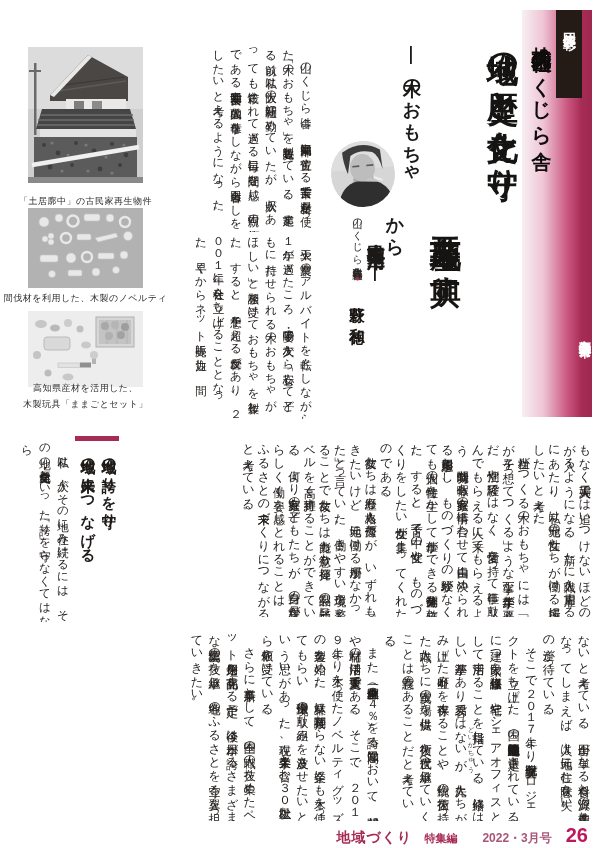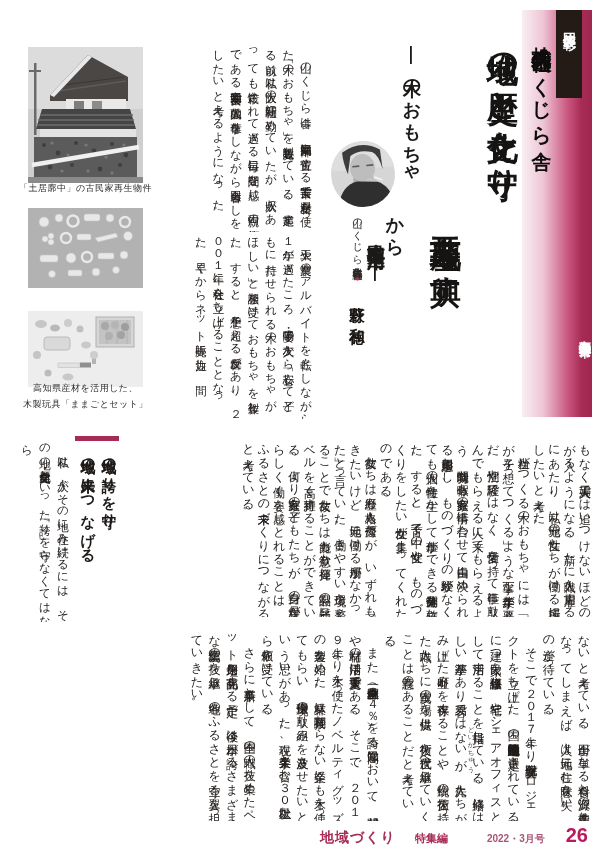--- a/index.html
+++ b/index.html
@@ -33,40 +33,40 @@
   .speaker .role { font-size:10px; letter-spacing:0.5px; color:#2a2724; }
   .speaker .bullet { color:#a72c55; font-size:8px; padding:7px 0; }
   .speaker .name { font-size:15.5px; font-weight:bold; letter-spacing:2px; color:#191613; }
 
   
   .photo { margin:0; padding:0; overflow:hidden; }
   .photo1 { left:28px; top:47px; width:115px; height:136px; }
   .photo2 { left:28px; top:208px; width:115px; height:80px; }
   .photo3 { left:28px; top:311px; width:115px; height:76px; }
   .cap { font-size:9px; letter-spacing:0.5px; color:#2b2b2b; text-align:center; }
-  .cap1 { left:10px; top:182px; width:151px; }
+  .cap1 { left:10px; top:195px; width:151px; }
   .cap2 { left:2px;  top:292px; width:167px; }
   .cap3 { left:10px; top:380px; width:151px; line-height:16px; white-space:pre-line; }
 
   
   .intro1 { left:142px; top:42px;  width:172px; height:190px; font-size:11.5px; line-height:17.5px; letter-spacing:0.4px; }
   .intro2 { left:142px; top:229px; width:172px; height:190px; font-size:11.5px; line-height:17.5px; letter-spacing:0.4px; }
   .band1  { left:147px; top:436px; width:445px; height:181px; font-size:12px; line-height:15.3px; }
   .shbar  { left:75px; top:436px; width:44px; height:5px; background:#a72c55; }
   .sheading { left:77px; top:447px; font-size:14.5px; font-weight:bold; line-height:21px; letter-spacing:1px;
               color:#1d1a18; white-space:pre-line; margin:0; }
   .band1tail { left:12px; top:436px; width:60px; height:186px; font-size:11.5px; line-height:18px; }
   .band2  { left:8px; top:627px; width:584px; height:194px; font-size:12px; line-height:17.6px; }
   .furigana { left:466px; top:722px; font-size:6.5px; letter-spacing:0.5px; color:#3a3a3a; }
 
   
-  .footer { left:0; right:12px; top:824px; display:flex; justify-content:flex-end; align-items:baseline; gap:19px; }
+  .footer { left:0; right:12px; top:824px; display:flex; justify-content:flex-end; align-items:baseline; gap:12px; }
   .f-mag   { font-size:14px; font-weight:bold; color:#a72c55; letter-spacing:1px; }
   .f-ed    { font-size:11px; font-weight:bold; color:#a72c55;text-align:right; }
-  .f-issue { font-size:10px; font-weight:bold; color:#a85577; margin-left:20px; }
+  .f-issue { font-size:12px; font-weight:bold; color:#a85577; margin-left:13px; }
   .f-page  { font-size:20px; font-weight:bold; color:#be185d; margin-left:2px; }
 </style>
 </head>
 <body>
 
 <div class="page">
 
   <div class="abs accent-bar"></div>
   <div class="abs award-badge v g">団体表彰</div>
   <div class="abs company v g">株式会社山のくじら舎</div>
@@ -167,20 +167,21 @@
         <circle cx="59" cy="49" r="5" fill="none" stroke="#e8e8e8" stroke-width="2.4"></circle>
         <rect x="70" y="45" width="16" height="6" rx="1.5"></rect>
           <circle cx="96" cy="47" r="4"></circle>
         <circle cx="24" cy="66" r="3.5"></circle>
           <rect x="40" y="62" width="14" height="6" rx="1.5"></rect>
         <circle cx="68" cy="64" r="4"></circle>
           <circle cx="88" cy="62" r="3.5"></circle>
       </g>
     </svg>
   </figure>
+  <figcaption class="abs cap cap2 g">間伐材を利用した、木製のノベルティ</figcaption>
 
   <figure class="abs photo photo3">
     <svg width="115" height="76" viewBox="0 0 115 76" xmlns="http://www.w3.org/2000/svg">
       <rect width="115" height="76" fill="#ededed"></rect>
       <rect x="68" y="6" width="38" height="30" fill="#d6d6d6" stroke="#b0b0b0"></rect>
       <rect x="71" y="9" width="32" height="24" fill="#c3c3c3"></rect>
       <line x1="79" y1="9" x2="79" y2="33" stroke="#b8b8b8" stroke-width="1.4"></line>
       <line x1="89" y1="9" x2="89" y2="33" stroke="#b8b8b8" stroke-width="1.4"></line>
       <line x1="99" y1="9" x2="99" y2="33" stroke="#b8b8b8" stroke-width="1.4"></line>
       <circle cx="77" cy="15" r="4" fill="#a8a8a8"></circle>

